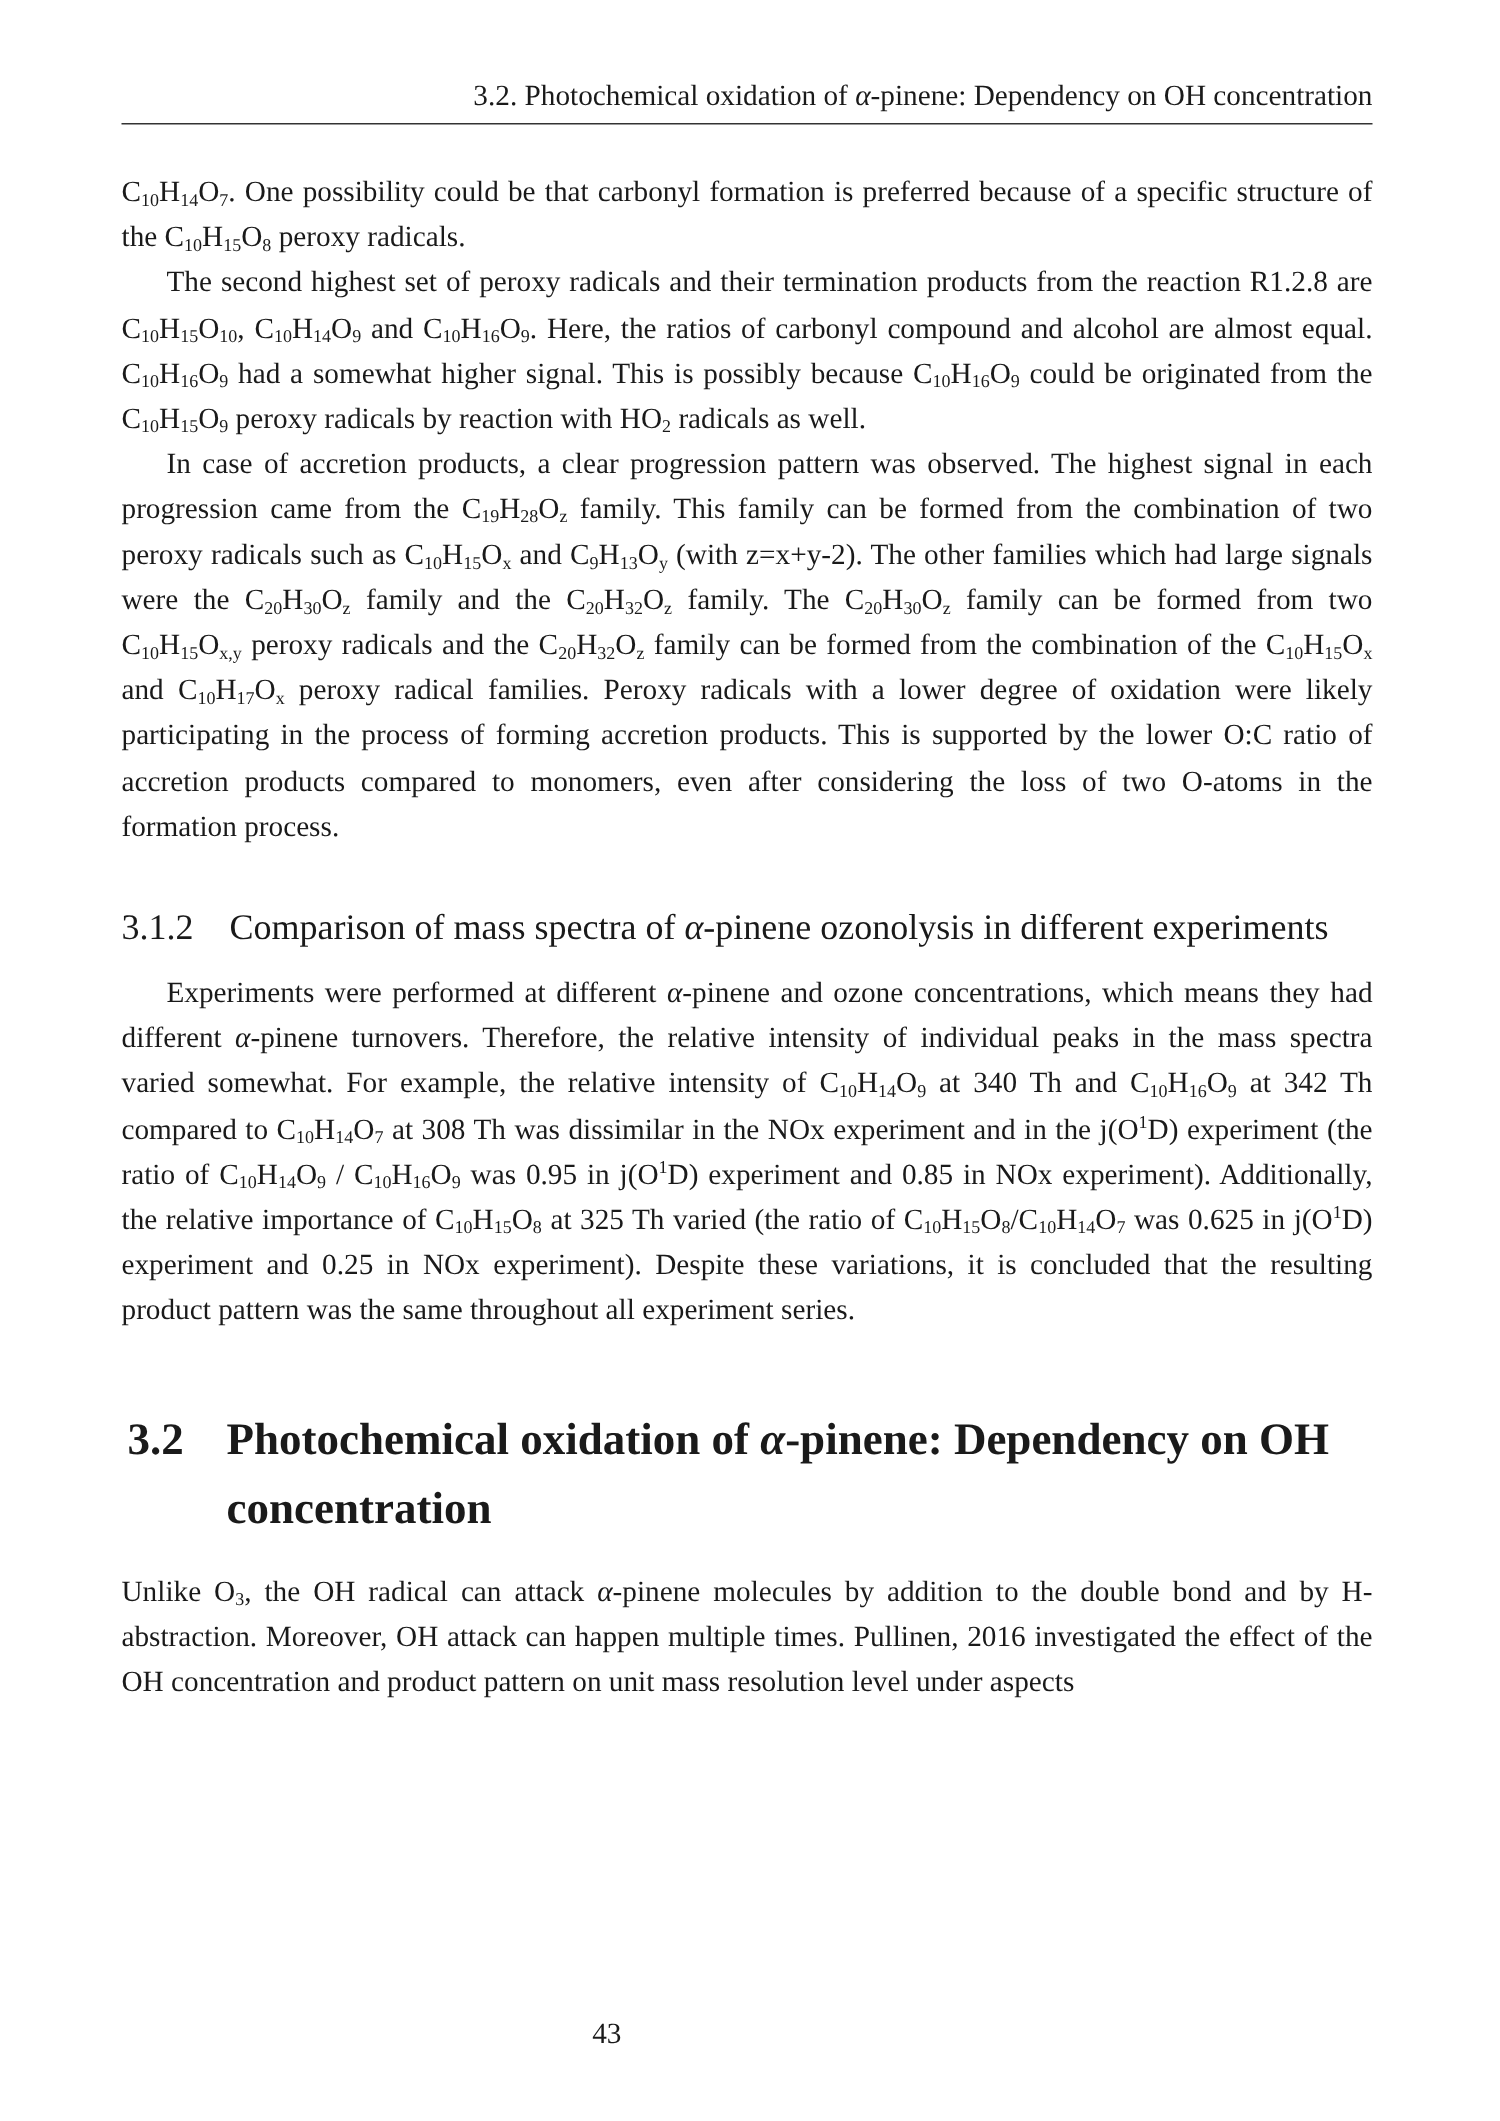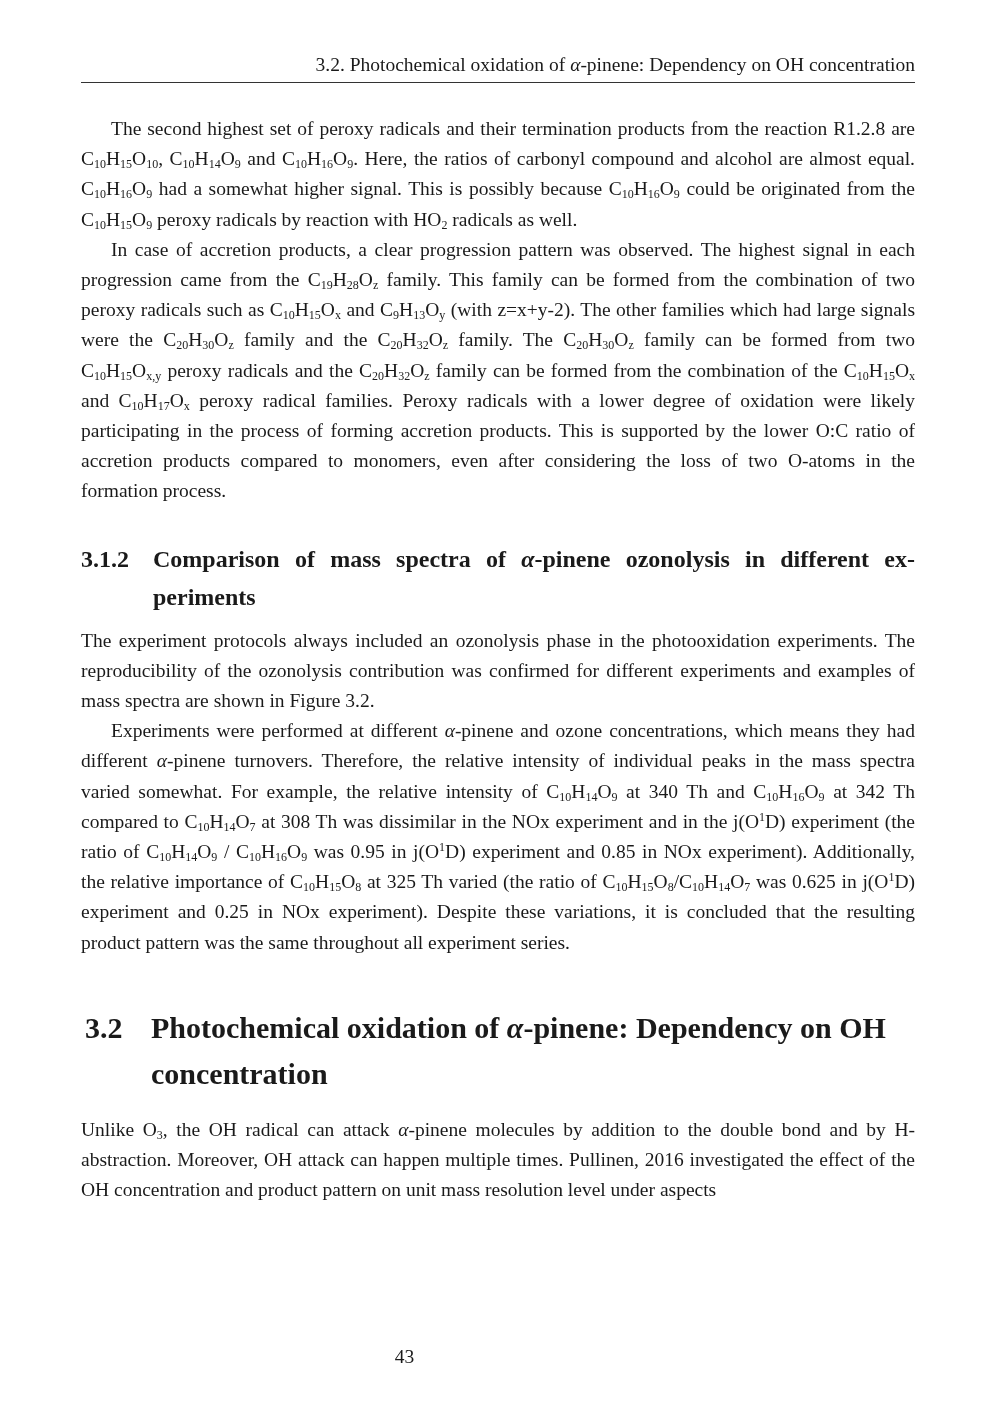--- a/index.html
+++ b/index.html
@@ -10,45 +10,45 @@
   .header-rule { position: absolute; left: 81px; top: 82px; width: 834px; height: 0;
          border-top: 1px solid #333; }
   .content { position: absolute; left: 81px; top: 114px; width: 834px; }
   p.para { margin: 0; font-size: 19.5px; line-height: 30.2px; text-align: justify;
          hyphens: manual; }
   p.indent { text-indent: 30px; }
   sub, sup { font-size: 12px; line-height: 0; }
   sub { vertical-align: -3px; }
   sup { vertical-align: 7px; }
   .alpha { font-style: italic; }
-  h3.subsec { margin: 0; font-size: 24px; font-weight: bold; line-height: 38px;
+  h3.subsec { margin: 0; font-size: 24px; font-weight: normal; line-height: 38px;
          display: flex; padding-top: 33px; padding-bottom: 10px; justify-content: flex-end; }
   h3.subsec .num { width: 72px; flex: none; }
   h3.subsec .ttl { flex: 1; text-align: justify; }
   h2.sec { margin: 4px; font-size: 30px; font-weight: bold; line-height: 46px;
          display: flex; padding-top: 43px; padding-bottom: 14px; }
   h2.sec .num { width: 66px; flex: none; }
   h2.sec .ttl { flex: 1; }
   .page-number { position: absolute; left: 0; width: 809px; top: 1346px;
          text-align: center; font-size: 19.5px; }
 </style>
 </head>
 <body>
 
 <div class="running-header">3.2.  Photochemical oxidation of <span class="alpha">α</span>-pinene: Dependency on OH concentration</div>
 <div class="header-rule"></div>
 
 <div class="content" id="content">
+    <p class="para">C<sub>10</sub>H<sub>14</sub>O<sub>7</sub>.  One possibility could be that carbonyl formation is preferred because of a specific structure of the C<sub>10</sub>H<sub>15</sub>O<sub>8</sub> peroxy radicals.</p>
     <p class="para indent">The second highest set of peroxy radicals and their termination products from the reaction R1.2.8 are C<sub>10</sub>H<sub>15</sub>O<sub>10</sub>, C<sub>10</sub>H<sub>14</sub>O<sub>9</sub> and C<sub>10</sub>H<sub>16</sub>O<sub>9</sub>.  Here, the ratios of carbonyl compound and alcohol are almost equal.  C<sub>10</sub>H<sub>16</sub>O<sub>9</sub> had a somewhat higher signal.  This is possibly because C<sub>10</sub>H<sub>16</sub>O<sub>9</sub> could be originated from the C<sub>10</sub>H<sub>15</sub>O<sub>9</sub> peroxy radicals by reaction with HO<sub>2</sub> radicals as well.</p>
     <p class="para indent">In case of accretion products, a clear progression pattern was observed. The highest signal in each progression came from the C<sub>19</sub>H<sub>28</sub>O<sub>z</sub> family. This family can be formed from the com­bination of two peroxy radicals such as C<sub>10</sub>H<sub>15</sub>O<sub>x</sub> and C<sub>9</sub>H<sub>13</sub>O<sub>y</sub> (with z=x+y-2). The other fam­ilies which had large signals were the C<sub>20</sub>H<sub>30</sub>O<sub>z</sub> family and the C<sub>20</sub>H<sub>32</sub>O<sub>z</sub> family. The C<sub>20</sub>H<sub>30</sub>O<sub>z</sub> family can be formed from two C<sub>10</sub>H<sub>15</sub>O<sub>x,y</sub> peroxy radicals and the C<sub>20</sub>H<sub>32</sub>O<sub>z</sub> family can be formed from the combination of the C<sub>10</sub>H<sub>15</sub>O<sub>x</sub> and C<sub>10</sub>H<sub>17</sub>O<sub>x</sub> peroxy radical families.  Peroxy radicals with a lower degree of oxidation were likely participating in the process of forming accretion products.  This is supported by the lower O:C ratio of accretion products compared to monomers, even after considering the loss of two O-atoms in the formation process.</p>
     <h3 class="subsec">
       <span class="num">3.1.2</span>
       <span class="ttl">Comparison of mass spectra of <span class="alpha">α</span>-pinene ozonolysis in different ex­periments</span>
     </h3>
-    <p class="para">The experiment protocols always included an ozonolysis phase in the photooxidation experi­ments.  The reproducibility of the ozonolysis contribution was confirmed for different experi­ments and examples of mass spectra are shown in Figure 3.2.</p>
     <p class="para indent">Experiments were performed at different <span class="alpha">α</span>-pinene and ozone concentrations, which means they had different <span class="alpha">α</span>-pinene turnovers.  Therefore, the relative intensity of individual peaks in the mass spectra varied somewhat.  For example, the relative intensity of C<sub>10</sub>H<sub>14</sub>O<sub>9</sub> at 340 Th and C<sub>10</sub>H<sub>16</sub>O<sub>9</sub> at 342 Th compared to C<sub>10</sub>H<sub>14</sub>O<sub>7</sub> at 308 Th was dissimilar in the NOx experiment and in the j(O<sup>1</sup>D) experiment (the ratio of C<sub>10</sub>H<sub>14</sub>O<sub>9</sub> / C<sub>10</sub>H<sub>16</sub>O<sub>9</sub> was 0.95 in j(O<sup>1</sup>D) experiment and 0.85 in NOx experiment).  Additionally, the relative importance of C<sub>10</sub>H<sub>15</sub>O<sub>8</sub> at 325 Th varied (the ratio of C<sub>10</sub>H<sub>15</sub>O<sub>8</sub>/C<sub>10</sub>H<sub>14</sub>O<sub>7</sub> was 0.625 in j(O<sup>1</sup>D) experiment and 0.25 in NOx ex­periment).  Despite these variations, it is concluded that the resulting product pattern was the same throughout all experiment series.</p>
     <h2 class="sec">
       <span class="num">3.2</span>
       <span class="ttl">Photochemical oxidation of <span class="alpha">α</span>-pinene: Dependency on OH concentration</span>
     </h2>
     <p class="para">Unlike O<sub>3</sub>, the OH radical can attack <span class="alpha">α</span>-pinene molecules by addition to the double bond and by H-abstraction.  Moreover, OH attack can happen multiple times.  Pullinen, 2016 investigated the effect of the OH concentration and product pattern on unit mass resolution level under aspects</p>
   </div>
 
 <div class="page-number">43</div>
 

